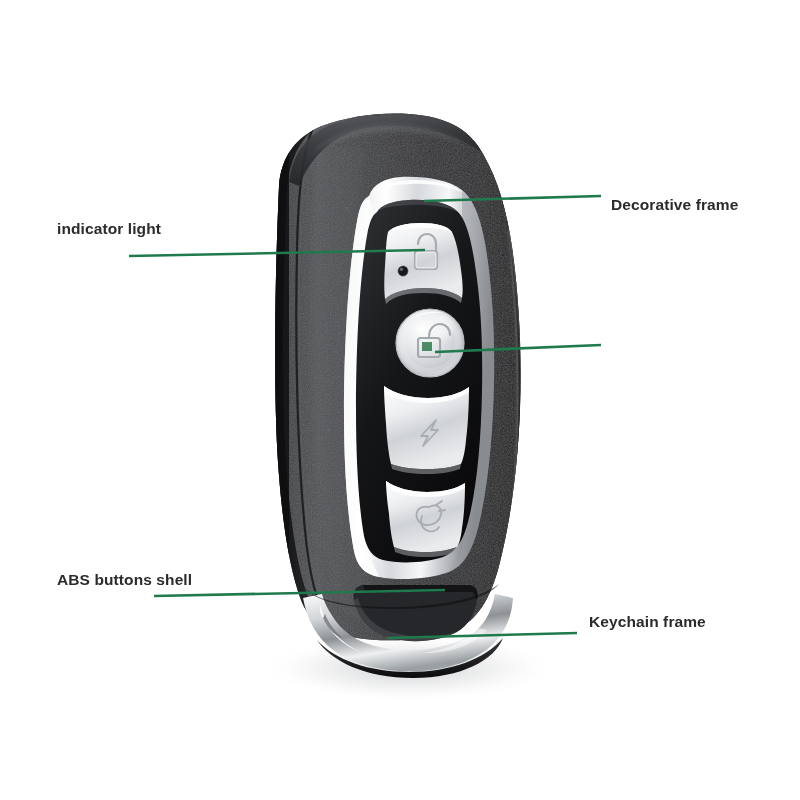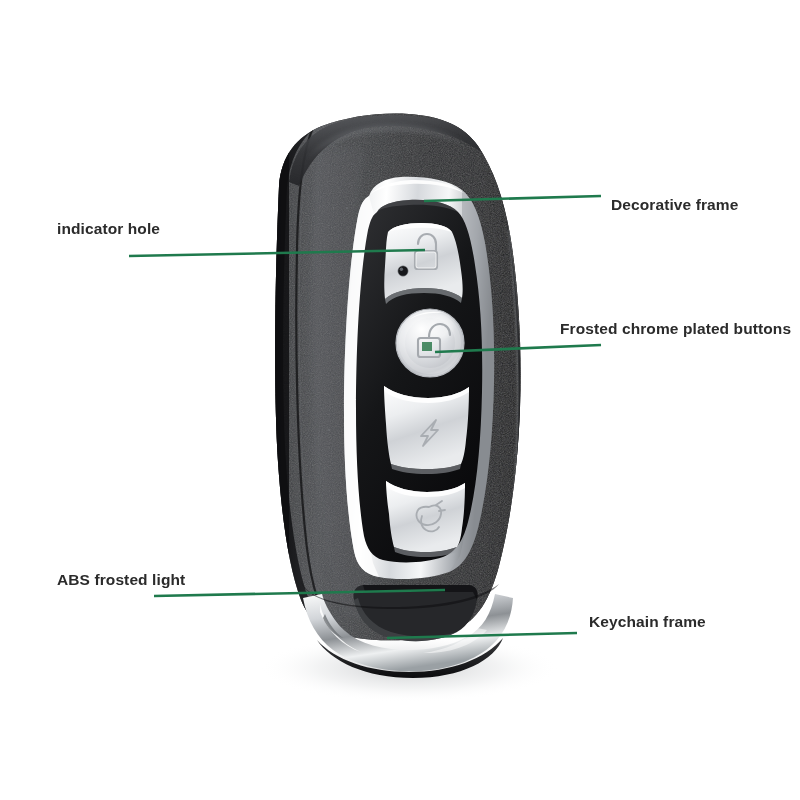--- a/index.html
+++ b/index.html
@@ -369,21 +369,20 @@
   <svg class="layer lines" viewBox="0 0 800 800">
     <line x1="407" y1="201" x2="584" y2="196" stroke="#1f7a4d" stroke-width="2.6"></line>
     <line x1="112" y1="256" x2="408" y2="250" stroke="#1f7a4d" stroke-width="2.6"></line>
     <line x1="418" y1="352" x2="584" y2="345" stroke="#1f7a4d" stroke-width="2.6"></line>
     <line x1="137" y1="596" x2="428" y2="590" stroke="#1f7a4d" stroke-width="2.6"></line>
     <line x1="370" y1="638" x2="560" y2="633" stroke="#1f7a4d" stroke-width="2.6"></line>
   </svg>
 
   <div class="annot-label" style="left:594px;top:196px;">Decorative frame</div>
 
-  <div class="annot-label" style="left:40px;top:220px;">indicator hole</div>
-
-  <div class="annot-label" style="left:543px;top:320px;">Frosted chrome plated buttons</div>
-
-  <div class="annot-label" style="left:40px;top:571px;">ABS frosted light</div>
+  <div class="annot-label" style="left:40px;top:220px;">indicator light</div>
+
+
+  <div class="annot-label" style="left:40px;top:571px;">ABS buttons shell</div>
 
   <div class="annot-label" style="left:572px;top:613px;">Keychain frame</div>
 
 </div>
 
 </body></html>

